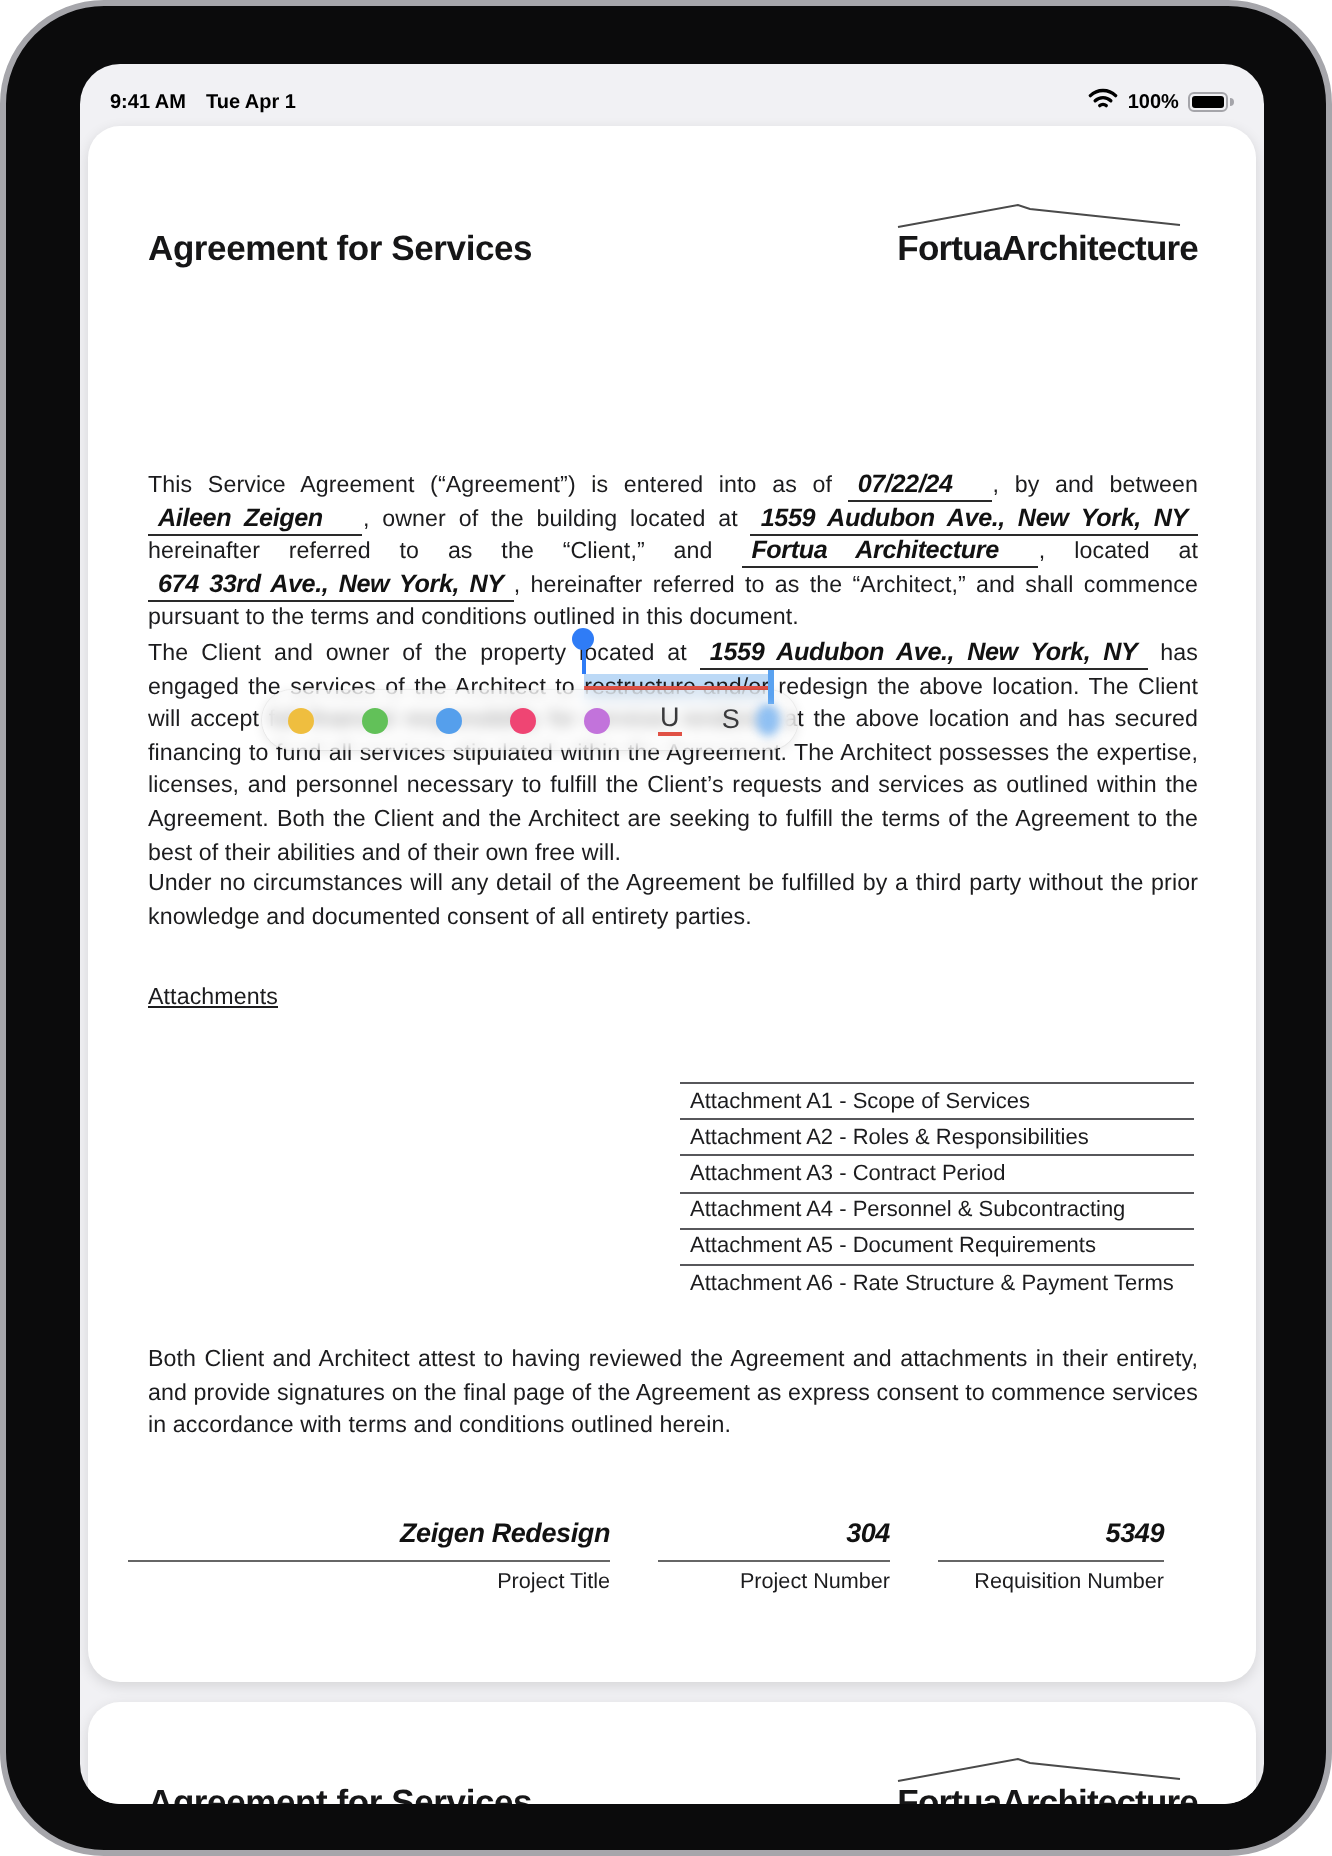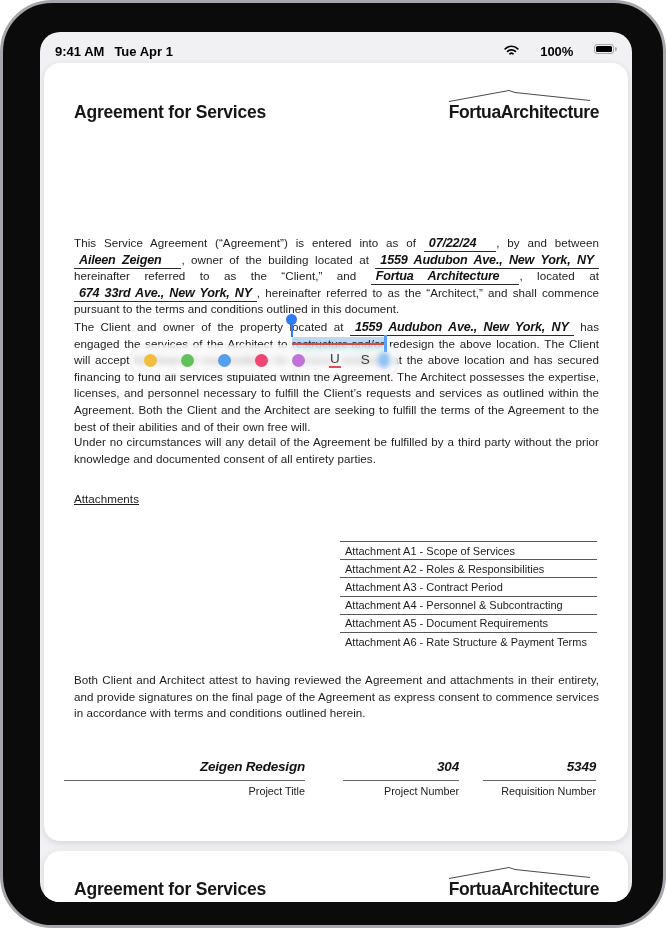--- a/index.html
+++ b/index.html
@@ -3,36 +3,36 @@
 <meta charset="utf-8">
 <style>
   html,body{margin:0;padding:0}
   body{width:666px;height:928px;background:#ffffff;font-family:"Liberation Sans",sans-serif;position:relative;overflow:hidden;-webkit-font-smoothing:antialiased}
 
   
   .device{position:absolute;inset:0;background:#0b0b0c;border:3px solid #a6a6ab;border-radius:52px;box-sizing:border-box}
   .screen{position:absolute;left:37px;top:29px;width:592px;height:870px;background:#f1f1f4;border-radius:20px;overflow:hidden}
 
   
-  .status-bar{position:absolute;top:0;left:0;right:0;height:31px;display:flex;align-items:center;justify-content:space-between;padding:7px 15px 0;box-sizing:border-box;font-size:13px;font-weight:700;color:#000}
+  .status-bar{position:absolute;top:0;left:0;right:0;height:31px;display:flex;align-items:center;justify-content:space-between;padding:7px 15px 0;box-sizing:border-box;font-size:10px;font-weight:700;color:#000}
   .sb-left{display:flex;gap:10px}
-  .sb-right{display:flex;align-items:flex-start;gap:21px}
+  .sb-right{display:flex;align-items:center;gap:5px}
   .battery{display:flex;align-items:center}
   .battery-body{width:20px;height:10px;border:1px solid rgba(60,60,67,.42);border-radius:3px;padding:1px;box-sizing:border-box;display:flex}
   .battery-fill{flex:1;background:#000;border-radius:1.5px}
   .battery-nub{width:1.6px;height:4px;background:rgba(60,60,67,.42);border-radius:0 2px 2px 0;margin-left:1px}
 
   
   .page{position:absolute;left:4px;width:584px;background:#fff;border-radius:16px;box-shadow:0 2px 7px rgba(0,0,0,.12)}
   .page1{top:31px;height:778px}
   .page2{top:819px;height:90px}
 
   .doc-header{position:absolute;top:0;left:30px;right:29px;display:flex;justify-content:space-between;align-items:flex-end;padding-top:33px}
   .doc-title{font-size:17.5px;font-weight:700;color:#161617;letter-spacing:-.2px}
-  .logo{position:relative;font-size:17.5px;font-weight:700;color:#161617;letter-spacing:-.4px;margin-top:6px}
+  .logo{position:relative;font-size:17.5px;font-weight:700;color:#161617;letter-spacing:-.4px;margin-top:18px}
   .logo svg{position:absolute;top:-14px;left:-2px}
 
   .block{position:absolute;left:30px;right:29px;font-size:11.6px;line-height:16.6px;color:#1c1c1e;text-align:justify;letter-spacing:.05px}
   .hand{font-family:Liberation Sans, sans-serif;font-style:italic;font-weight:700;font-size:12.6px;color:#121212;letter-spacing:-.2px}
   .fill{line-height:1;border-bottom:1.2px solid #2a2a2a;padding:0 5px 1px;white-space:nowrap}
   .pad-r{padding-right:20px}
 
   
   .sel-wrap{position:relative;display:inline-block;white-space:nowrap}
   .sel-text{background:#bcd9f6;text-decoration:line-through;text-decoration-color:#e05145;text-decoration-thickness:1.5px}
@@ -50,21 +50,21 @@
 
   
   .attach-heading{text-decoration:underline}
   .attach-table{position:absolute;left:296px;width:257px;top:478px}
   .attach-row{border-top:1px solid #57575b;padding:2.6px 0 2.6px 5px;font-size:11px;color:#1c1c1e;text-align:left;letter-spacing:0}
 
   
   .fields{position:absolute;top:696px;left:20px;right:29px;display:flex;text-align:right}
   .field-value{display:block;border-bottom:1px solid #666;padding:0 0 4px 2px;height:17px;font-size:13.5px}
   .field-label{font-size:10.8px;color:#1c1c1e;margin-top:4px}
-  .f1{width:241px}.f2{width:116px;margin-left:38px}.f3{width:113px;margin-left:24px}
+  .f1{width:241px}.f2{width:116px;margin-left:24px}.f3{width:113px;margin-left:24px}
 </style>
 </head>
 <body>
 
 <div class="device">
   <div class="screen">
 
     <div class="status-bar">
       <div class="sb-left">
         <span>9:41 AM</span>

